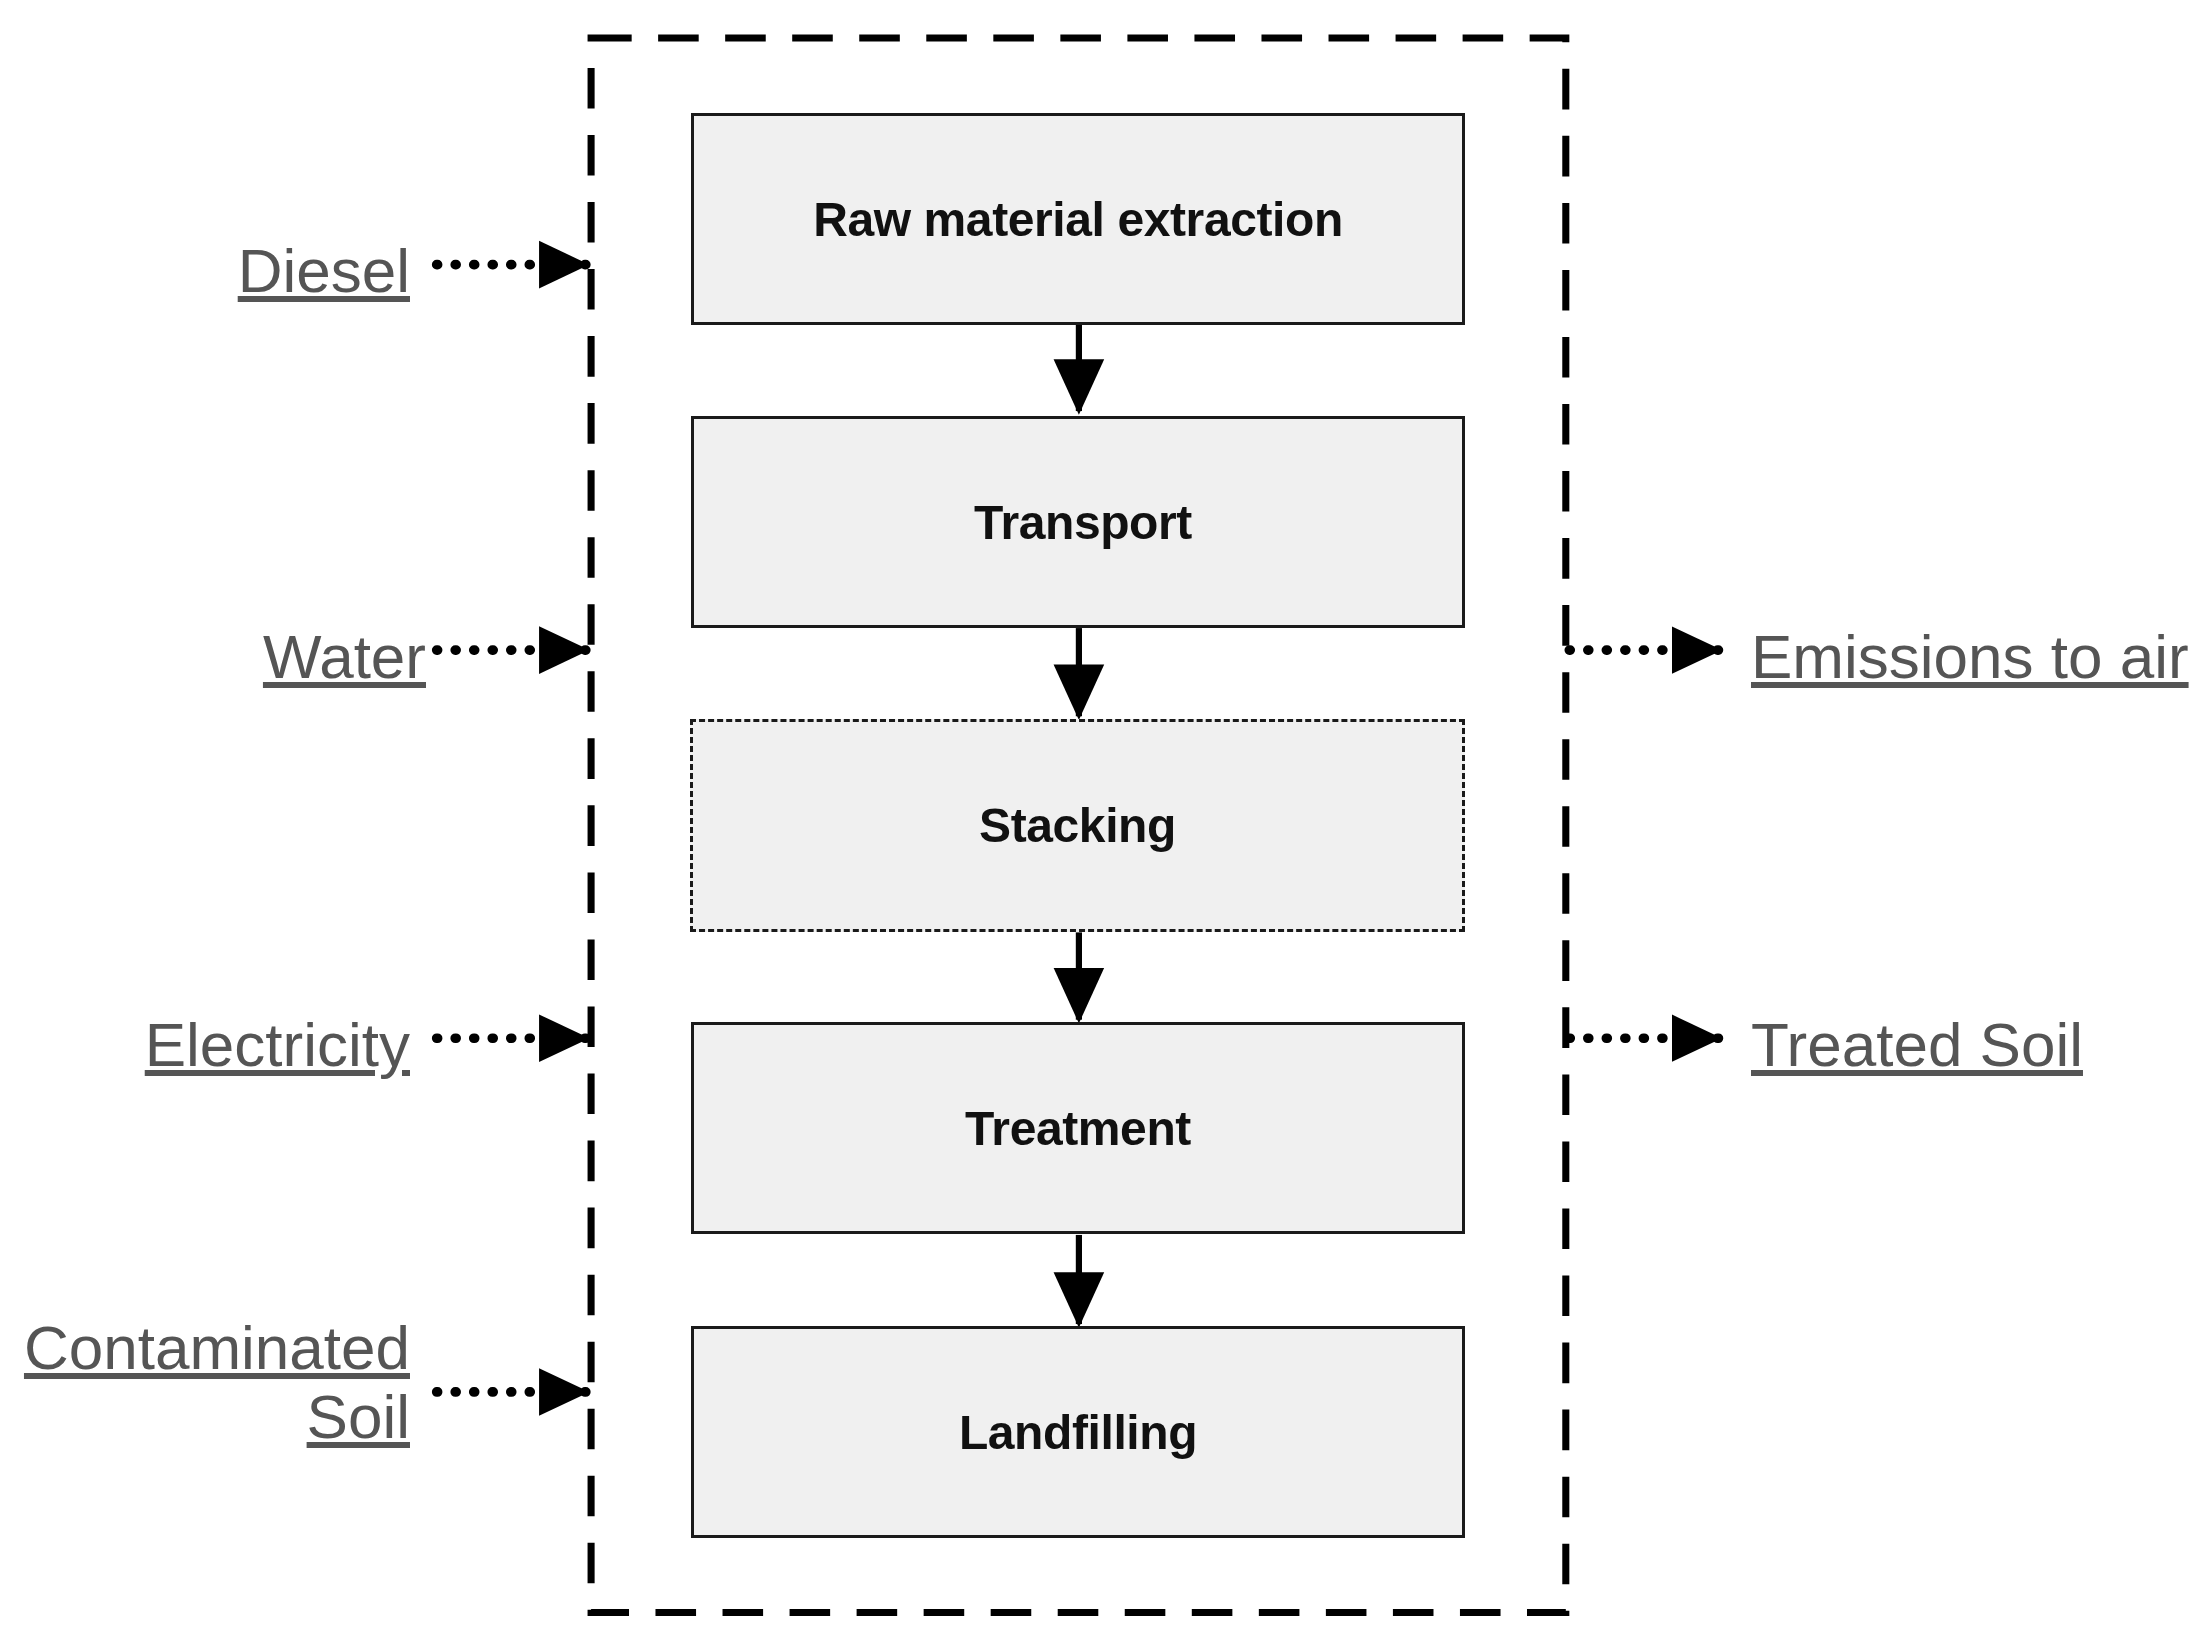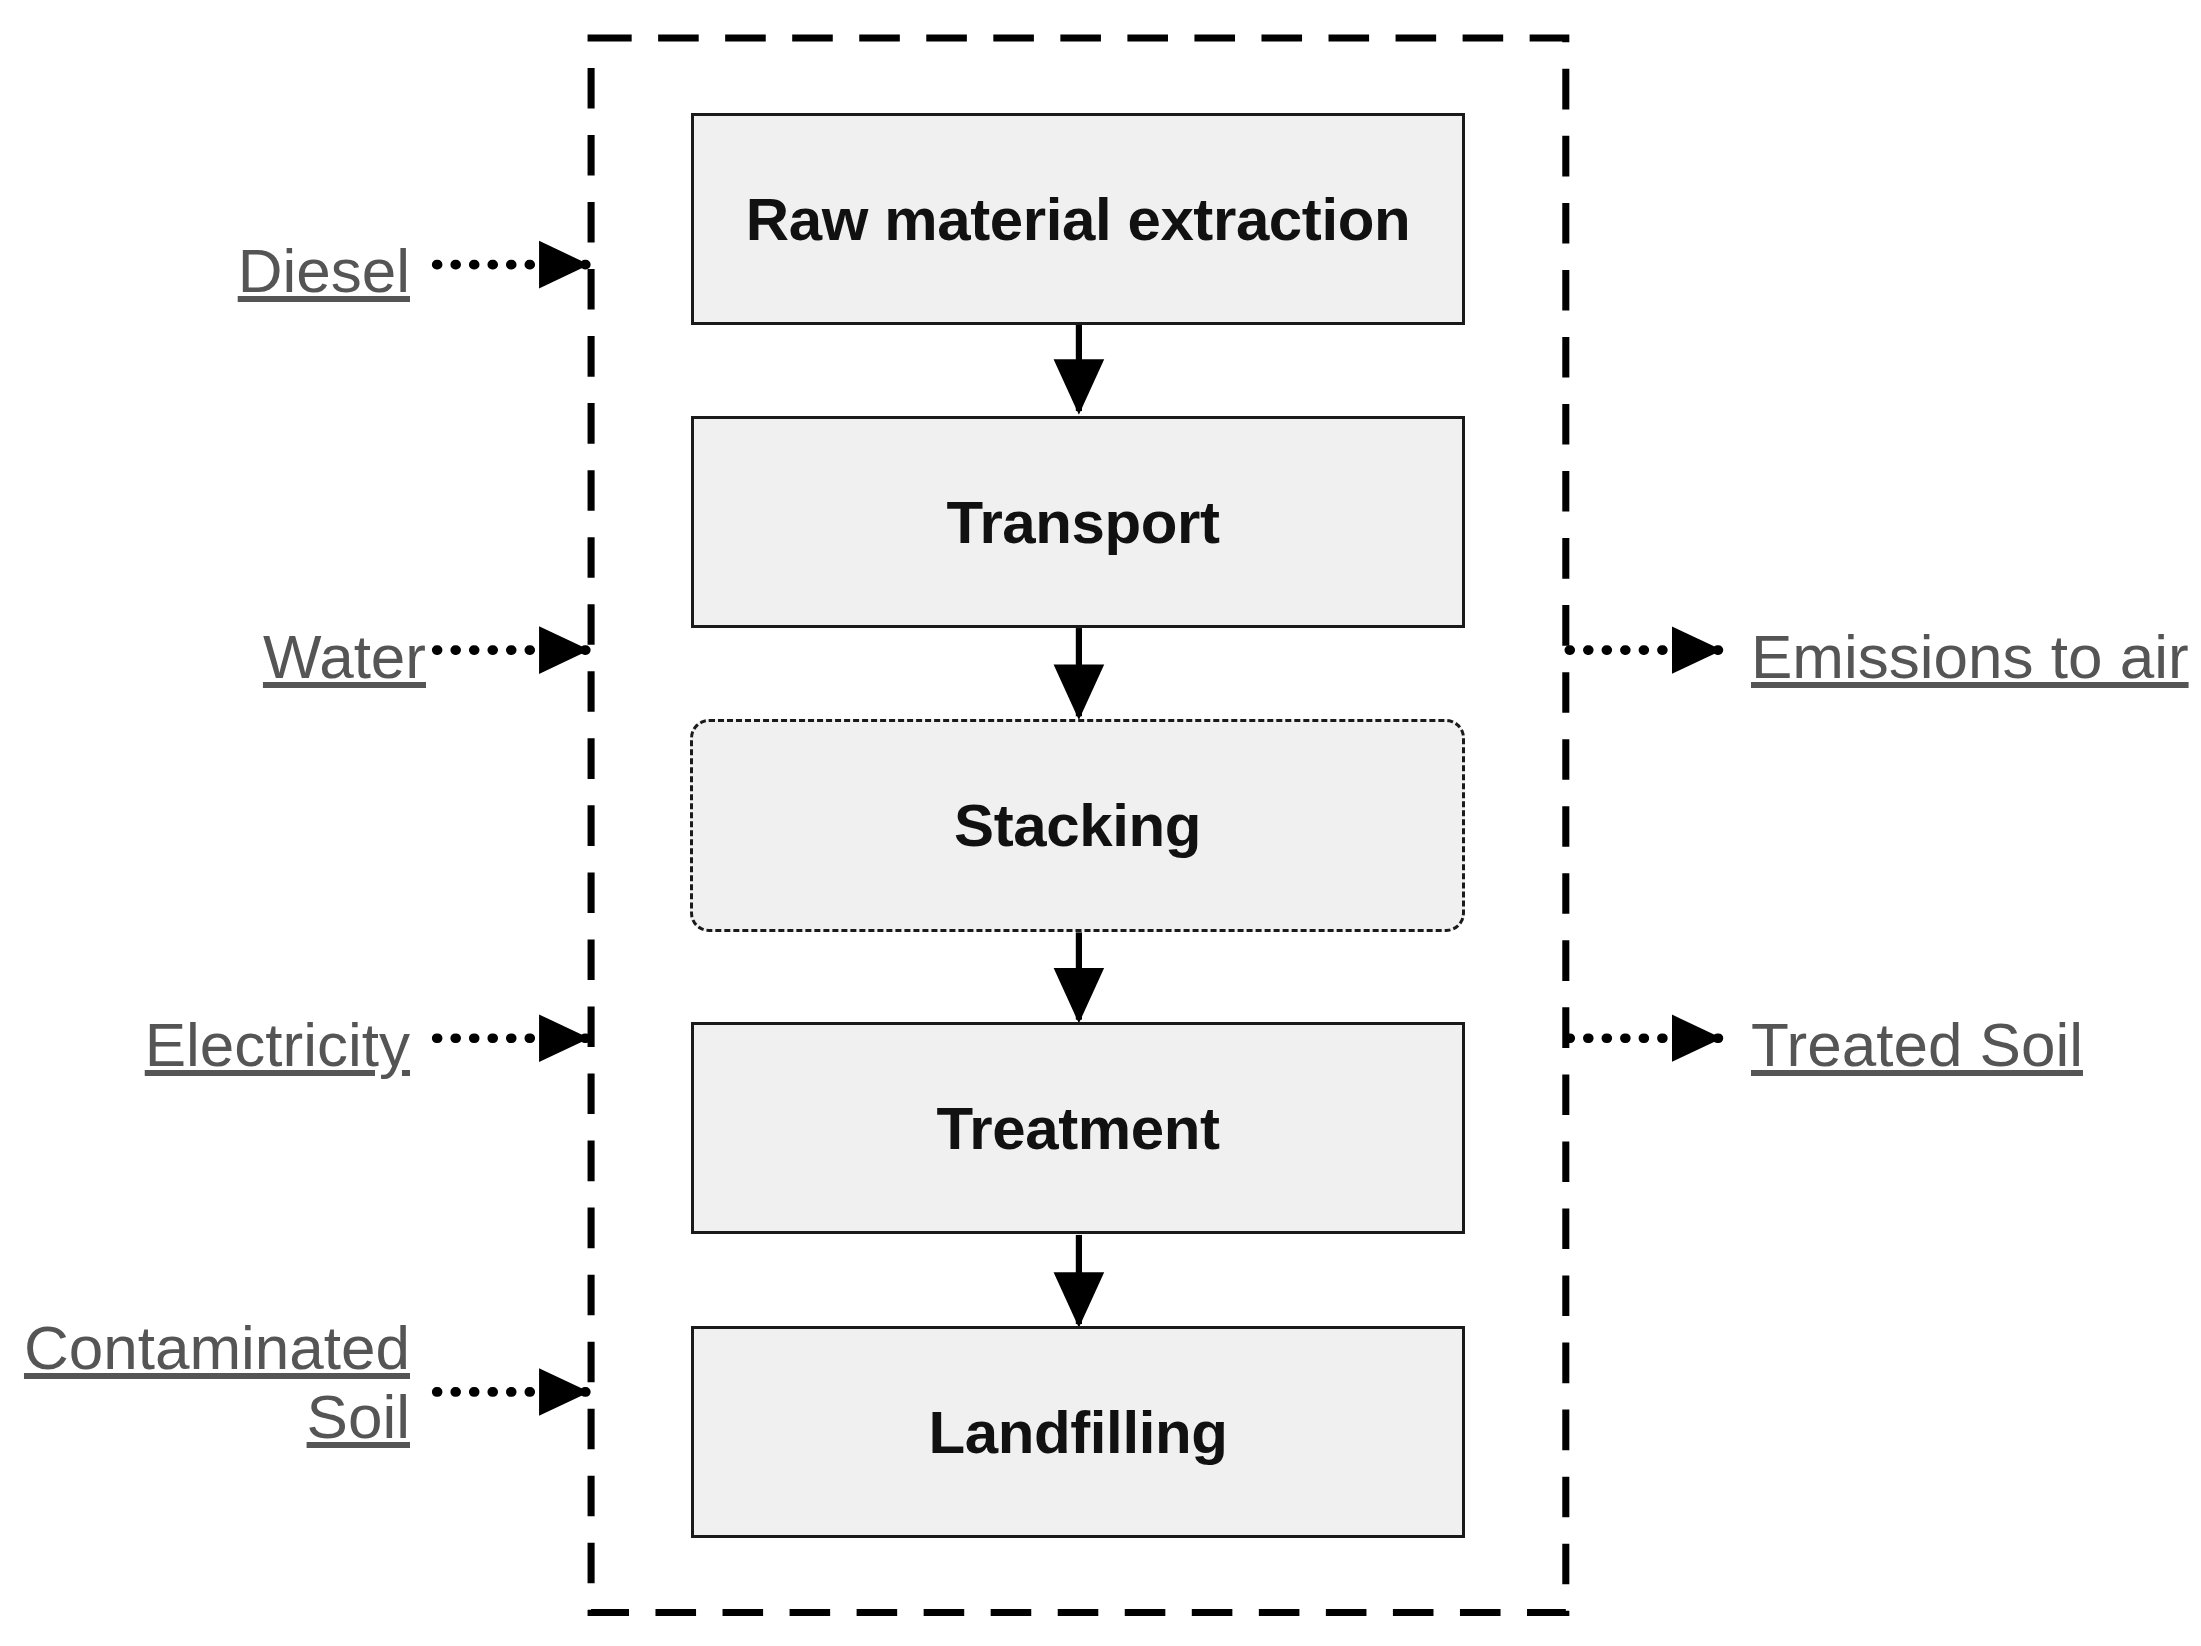--- a/index.html
+++ b/index.html
@@ -34,21 +34,21 @@
     align-items: center;
     justify-content: center;
   }
   .proc-box.dashed {
     border: 3.5px dashed #1a1a1a;
     border-width: 3.5px;
   }
   .proc-label {
     font-family: "Liberation Sans", sans-serif;
     font-weight: bold;
-    font-size: 60px;
+    font-size: 48px;
     color: #111111;
     letter-spacing: -0.4px;
     white-space: nowrap;
   }
   .flow-label {
     position: absolute;
     font-family: "Liberation Sans", sans-serif;
     font-weight: normal;
     font-size: 62px;
     color: #555555;
@@ -102,21 +102,21 @@
   </svg>
 
   <div class="proc-box" style="left:691px; top:113px; width:774px; height:212px;">
     <span class="proc-label">Raw material extraction</span>
   </div>
 
   <div class="proc-box" style="left:691px; top:416px; width:774px; height:212px;padding-left:10px;">
     <span class="proc-label">Transport</span>
   </div>
 
-  <div class="proc-box dashed" style="left:690px; top:719px; width:775px; height:213px;border-radius:19px;">
+  <div class="proc-box dashed" style="left:690px; top:719px; width:775px; height:213px;">
     <span class="proc-label">Stacking</span>
   </div>
 
   <div class="proc-box" style="left:691px; top:1022px; width:774px; height:212px;">
     <span class="proc-label">Treatment</span>
   </div>
 
   <div class="proc-box" style="left:691px; top:1326px; width:774px; height:212px;">
     <span class="proc-label">Landfilling</span>
   </div>

